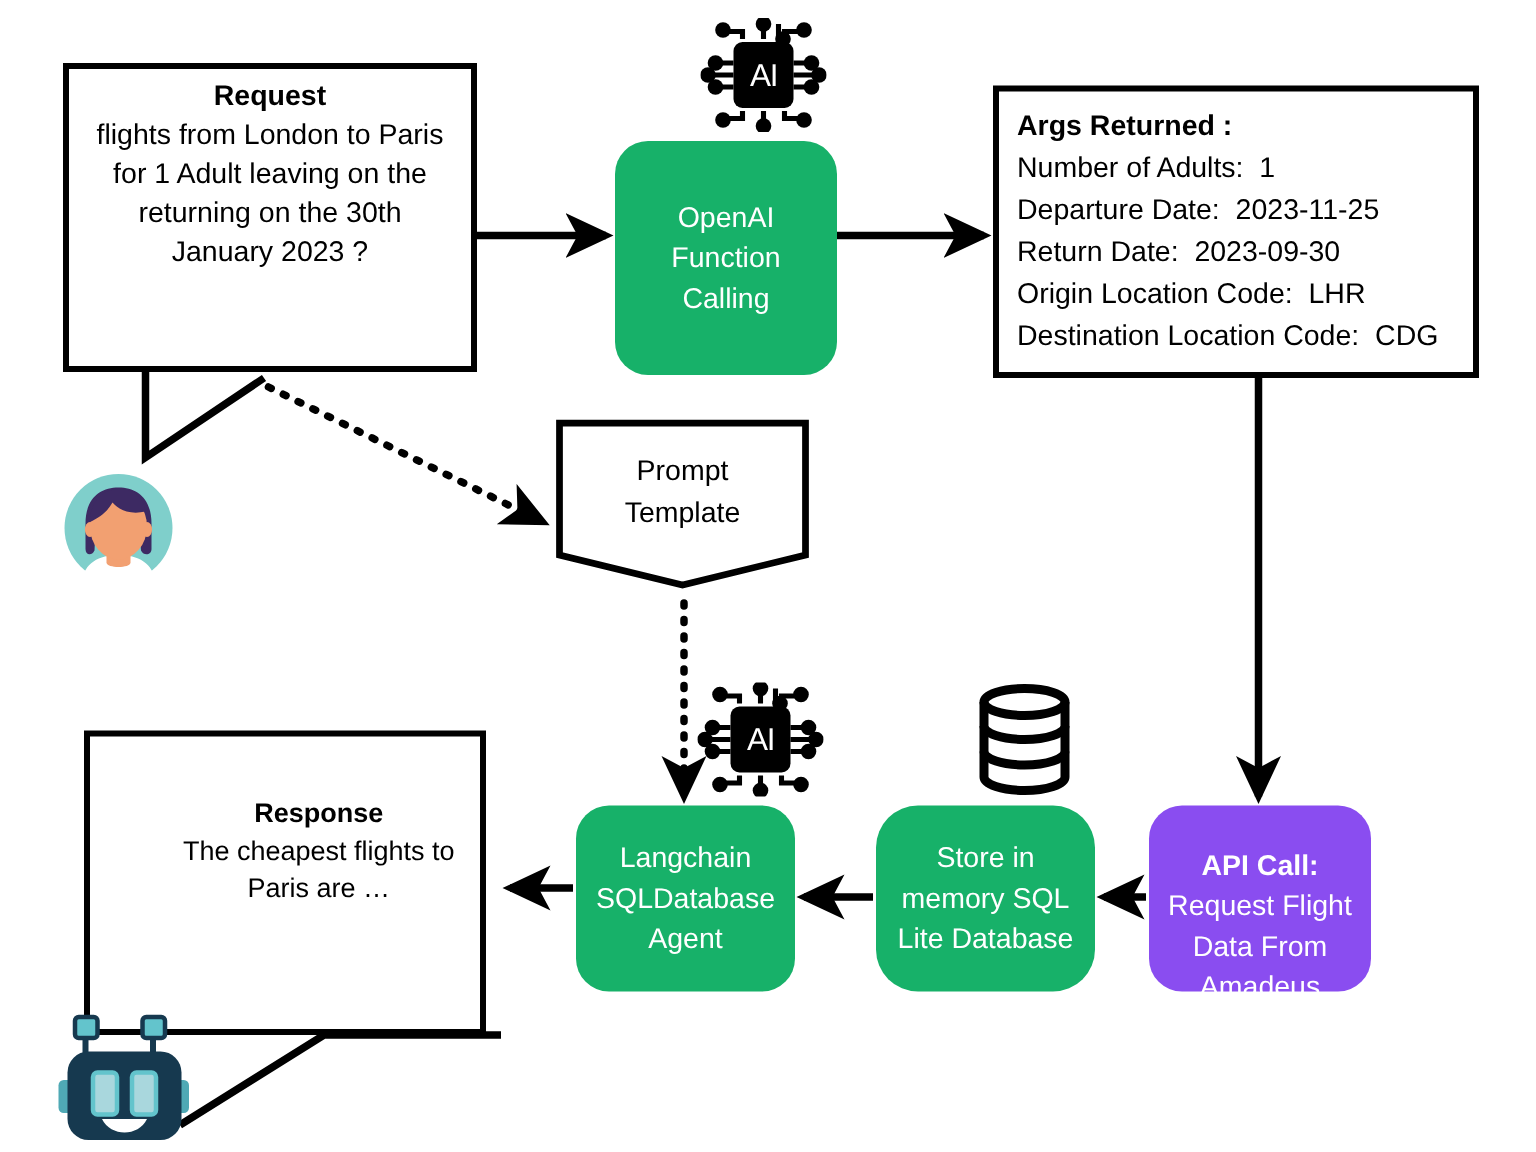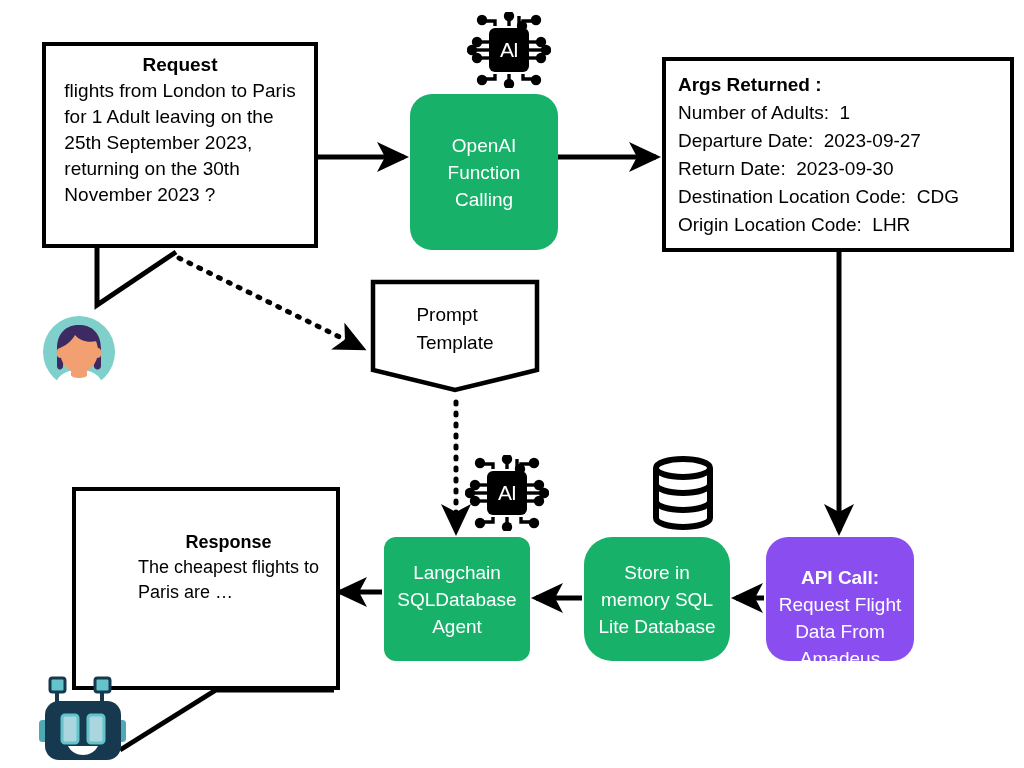--- a/index.html
+++ b/index.html
@@ -28,20 +28,21 @@
     height: 768px;
     pointer-events: none;
   }
   .node {
     position: absolute;
     box-sizing: border-box;
     display: flex;
     flex-direction: column;
     align-items: center;
     justify-content: center;
+    text-align: center;
   }
 
   
   .bubble {
     background: #ffffff;
     border: 4px solid #000000;
   }
   .bubble .title {
     font-weight: bold;
     font-size: 19px;
@@ -57,32 +58,32 @@
   #request-box {
     left: 42px; top: 42px;
     width: 276px; height: 206px;
     padding: 6px 8px 0 8px;
     justify-content: flex-start;
   }
 
   
   #args-box {
     left: 662px; top: 57px;
-    width: 352px; height: 195px;
+    width: 324px; height: 195px;
     align-items: flex-start;
     padding: 0 0 0 12px;
     text-align: left;
   }
   #args-box .title { font-size: 19px; line-height: 28px; }
   #args-box .body  { font-size: 19px; line-height: 28px; text-align: left; }
   #args-box .arg-line { white-space: pre; }
 
   
   #response-box {
-    left: 72px; top: 487px;
+    left: 56px; top: 487px;
     width: 268px; height: 203px;
     justify-content: center;
     padding-bottom: 44px;
     padding-left: 45px;
   }
   #response-box .title { font-size: 18px; }
   #response-box .body  { font-size: 18px; line-height: 25px; }
 
   
   .proc {
@@ -90,21 +91,21 @@
     color: #ffffff;
     font-size: 19px;
     line-height: 27px;
     padding: 4px;
   }
   .proc.green  { background: #17b169; }
   .proc.purple { background: #8a4df0; }
   .proc .hdr { font-weight: bold; margin-top: 38px; }
 
   #openai-box   { left: 410px; top: 94px;  width: 148px; height: 156px; }
-  #langchain-box{ left: 384px; top: 537px; width: 146px; height: 124px; border-radius: 12px; }
+  #langchain-box{ left: 384px; top: 537px; width: 146px; height: 124px; }
   #store-box    { left: 584px; top: 537px; width: 146px; height: 124px; border-radius: 28px; }
   #api-box      { left: 766px; top: 537px; width: 148px; height: 124px; }
 
   
   #prompt-template {
     left: 373px; top: 282px;
     width: 164px; height: 108px;
     justify-content: center;
     padding-bottom: 14px;
   }
@@ -163,40 +164,39 @@
     <line x1="456" y1="402" x2="456" y2="531" stroke="#000" stroke-width="5" stroke-dasharray="2 9" stroke-linecap="round" marker-end="url(#arrowhead-dot)"></line>
 
     <polyline points="334,690 216,690 120,750" fill="none" stroke="#000" stroke-width="5" stroke-linejoin="miter" stroke-linecap="butt"></polyline>
   </svg>
 
   <div class="node bubble" id="request-box">
     <div class="title">Request</div>
     <div class="body">
       <div>flights from London to Paris</div>
       <div>for 1 Adult leaving on the</div>
-      <div>25th September 2023,</div>
       <div>returning on the 30th</div>
-      <div>November 2023 ?</div>
+      <div>January 2023 ?</div>
     </div>
   </div>
 
   <div class="node proc green" id="openai-box">
     <div>OpenAI</div>
     <div>Function</div>
     <div>Calling</div>
   </div>
 
   <div class="node bubble" id="args-box">
     <div class="title">Args Returned :</div>
     <div class="body">
       <div class="arg-line">Number of Adults:  1</div>
-      <div class="arg-line">Departure Date:  2023-09-27</div>
+      <div class="arg-line">Departure Date:  2023-11-25</div>
       <div class="arg-line">Return Date:  2023-09-30</div>
+      <div class="arg-line">Origin Location Code:  LHR</div>
       <div class="arg-line">Destination Location Code:  CDG</div>
-      <div class="arg-line">Origin Location Code:  LHR</div>
     </div>
   </div>
 
   <div class="node" id="prompt-template">
     <svg class="pent-svg" viewBox="0 0 172 116" xmlns="http://www.w3.org/2000/svg">
       <polygon points="4,4 168,4 168,92 86,112 4,92" fill="#ffffff" stroke="#000000" stroke-width="4.5" stroke-linejoin="miter"></polygon>
     </svg>
     <div class="body">
       <div>Prompt</div>
       <div>Template</div>

